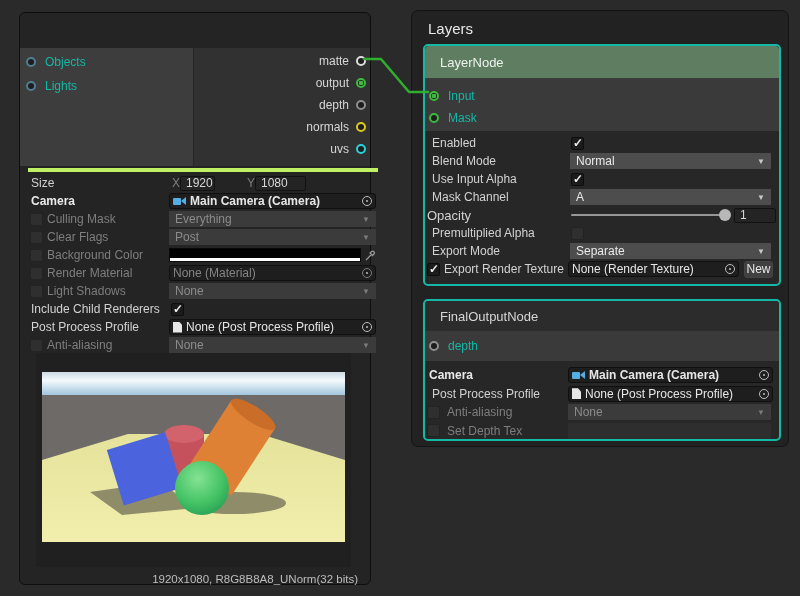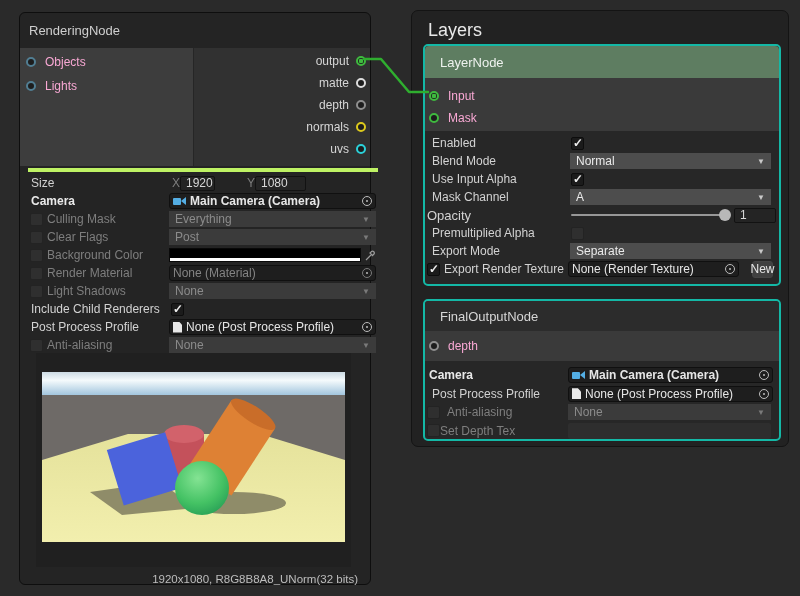--- a/index.html
+++ b/index.html
@@ -29,77 +29,74 @@
   .camicon { width:13px; height:9px; position:relative; flex:0 0 auto; }
   .camicon::before { content:""; position:absolute; left:0; top:1px; width:8px; height:7px; background:#54aee4; border-radius:1px; }
   .camicon::after { content:""; position:absolute; left:8px; top:0; width:0; height:0; border-right:5px solid #54aee4; border-top:4.5px solid transparent; border-bottom:4.5px solid transparent; }
 
   
   .rnode { position:absolute; left:19px; top:12px; width:352px; height:573px; background:#242424; border:1px solid #0e0e0e; border-radius:6px; }
   .rnode-header { height:34px; display:flex; align-items:center; padding-left:9px; font-size:13px; color:#cfcfcf; }
   .rports { position:absolute; top:35px; left:0; width:100%; height:118px; display:flex; }
   .rports-in { width:174px; background:#3d3d3d; padding-top:2px; }
   .rports-out { width:178px; background:#313131; padding-top:2px; border-left:1px solid #262626; }
-  .prow-in { height:24px; display:flex; align-items:center; padding-left:6px; gap:9px; color:#f9a8d4; }
+  .prow-in { height:24px; display:flex; align-items:center; padding-left:6px; gap:9px; color:#14b8a6; }
   .prow-out { height:22px; display:flex; align-items:center; justify-content:flex-end; padding-right:4px; gap:7px; color:#d6d6d6; }
   .rprops { position:absolute; top:155px; left:8px; width:100%; border-top:4px solid #bef264; padding-top:2px; }
   .rprops .row { height:18px; padding-left:3px; }
   .rprops .row .chk { margin-left:-1px; margin-right:4px; }
   .fcol { left:141px; right:2px; }
   .swatch { position:absolute; left:141px; right:17px; height:14px; background:#000; border:1px solid #090909; }
   .swatch::after { content:""; position:absolute; left:0; right:0; bottom:0; height:3px; background:#fff; }
   .eyedrop { position:absolute; right:2px; width:12px; height:14px; }
   .preview { position:absolute; left:16px; top:340px; width:315px; height:214px; background:#202020; }
   .preview svg { position:absolute; left:6px; top:19px; }
   .caption { position:absolute; right:12px; top:560px; font-size:11.5px; color:#bdbdbd; }
 
   
   .lpanel { position:absolute; left:411px; top:10px; width:378px; height:437px; background:#222222; border:1px solid #141414; border-radius:7px; }
-  .lpanel-title { position:absolute; left:16px; top:9px; font-size:18px; color:#e8e8e8; }
+  .lpanel-title { position:absolute; left:16px; top:9px; font-size:15px; color:#e8e8e8; }
   .gnode { position:absolute; left:11px; width:358px; background:#272727; border:2px solid #14b8a6; border-radius:5px; }
   .gnode-header { display:flex; align-items:center; padding-left:15px; font-size:13px; color:#d6d6d6; border-radius:4px 4px 0 0; }
   .layer-header { background:#5e7d61; color:#eef2ee; }
   .gports { background:#3a3a3a; padding-top:7px; }
   .gports .prow-in { padding-left:4px; height:22px; }
   .grows { position:absolute; left:0; width:100%; }
   .grows .row { height:18px; padding-left:7px; }
   .fcol2 { left:145px; right:8px; }
   .slider-track { position:absolute; left:146px; width:159px; top:8px; height:2px; background:#979797; border-radius:1px; }
   .slider-handle { position:absolute; left:294px; top:3px; width:12px; height:12px; border-radius:50%; background:#b8b8b8; }
-  .newbtn { position:absolute; right:6px; width:21px; height:17px; background:#404040; border:1px solid #454545; border-radius:3px; color:#e6e6e6; font-size:12px; display:flex; align-items:center; justify-content:center; }
+  .newbtn { position:absolute; right:6px; width:29px; height:17px; background:#404040; border:1px solid #454545; border-radius:3px; color:#e6e6e6; font-size:12px; display:flex; align-items:center; justify-content:center; }
 
   .wire { position:absolute; left:0; top:0; pointer-events:none; z-index:6; }
 </style>
 </head>
 <body>
 
 <div class="rnode">
-  <div class="rnode-header">
-    <span>RenderingNode</span>
-  </div>
 
   <div class="rports">
     <div class="rports-in">
       <div class="prow-in">
         <span class="port" style="--c:#517e93"></span>
         <span class="lbl">Objects</span>
       </div>
       <div class="prow-in">
         <span class="port" style="--c:#517e93"></span>
         <span class="lbl">Lights</span>
       </div>
     </div>
     <div class="rports-out">
       <div class="prow-out">
+        <span class="lbl">matte</span>
+        <span class="port" style="--c:#dedede"></span>
+      </div>
+      <div class="prow-out">
         <span class="lbl">output</span>
         <span class="port filled" style="--c:#3fba3f"></span>
-      </div>
-      <div class="prow-out">
-        <span class="lbl">matte</span>
-        <span class="port" style="--c:#dedede"></span>
       </div>
       <div class="prow-out">
         <span class="lbl">depth</span>
         <span class="port" style="--c:#8f8f8f"></span>
       </div>
       <div class="prow-out">
         <span class="lbl">normals</span>
         <span class="port" style="--c:#ddca1d"></span>
       </div>
       <div class="prow-out">
@@ -328,21 +325,21 @@
       <div class="row" style="height:18.5px;padding-left:2px">
         <span class="chk dim"></span>
         <span class="lbl dimtxt" style="margin-left:7px">Anti-aliasing</span>
         <span class="dd dim" style="left:143px;right:8px">
             <span>None</span>
             <span class="arw">▼</span>
           </span>
       </div>
       <div class="row" style="height:18.5px;padding-left:2px">
         <span class="chk dim"></span>
-        <span class="lbl dimtxt" style="">Set Depth Tex</span>
+        <span class="lbl dimtxt" style="margin-left:7px">Set Depth Tex</span>
         <span style="position:absolute;left:143px;right:8px;height:16px;background:#2e2e2e;border-radius:2px"></span>
       </div>
     </div>
   </div>
 </div>
 
 <svg class="wire" width="800" height="596">
   <polyline points="364,59 381,59 409,92 428,92" fill="none" stroke="#2fae2f" stroke-width="2.5" stroke-linejoin="round" stroke-linecap="round"></polyline>
 </svg>
 

